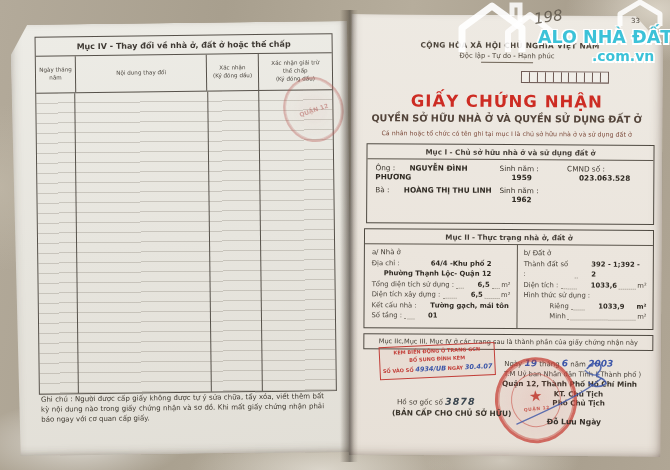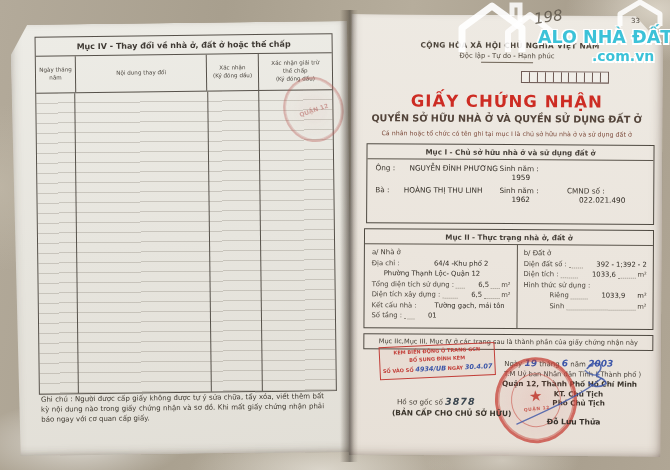--- a/index.html
+++ b/index.html
@@ -69,21 +69,21 @@
   .cert-subtitle{margin-top:2px;text-align:center;font-size:9.6px;font-weight:bold;color:#53443a;}
   .cert-intro{margin-top:6px;text-align:center;font-size:6.3px;color:#7c4a3a;}
   .sec{border:1.2px solid #4f4a42;}
   .sec1{margin:7px 8px 0 16px;height:78px;}
   .sec2{margin:5px 8px 0 14px;position:relative;}
   .sec-head{padding:3px 0 2px;text-align:center;font-size:7.2px;font-weight:bold;color:#453f38;border-bottom:1px solid #5a544b;}
   .owner-row{display:flex;padding:4px 8px 0 8px;font-size:7.3px;color:#3c362e;}
   .owner-name{width:46%;}
   .owner-birth{width:25%;}
   .owner-id{width:29%;}
-  .b{font-weight:normal;color:#2e2922;padding-left:12px;}
+  .b{font-weight:bold;color:#2e2922;padding-left:12px;}
   .sec2-cols{display:flex;}
   .col-house{width:53%;padding:3px 6px 6px 7px;}
   .col-land{width:47%;padding:3px 6px 6px 6px;border-left:1px solid #5a544b;}
   .ln{display:flex;align-items:flex-end;font-size:6.8px;color:#4a443b;line-height:1.55;}
   .ln .leader{flex:1;border-bottom:1px dotted #9a948a;margin:0 2px 1.5px;min-width:3px;}
   .ln .ctr{flex:1;text-align:center;}
   .heading-ab{font-size:6.9px;color:#3f3931;}
   .indent{padding-left:26px;}
   .note-box{margin:5px 8px 0 14px;border:1.2px solid #4f4a42;padding:3px 2px;text-align:center;font-size:6.6px;color:#443e35;}
   .date-line{margin-top:8px;text-align:right;padding-right:48px;font-size:7px;color:#4a443b;}
@@ -184,33 +184,33 @@
       <div class="sec-head">Mục I - Chủ sở hữu nhà ở và sử dụng đất ở</div>
       <div class="owner-row">
         <div class="owner-name">
           <span>Ông :</span>
           <span class="b">NGUYỄN ĐÌNH PHƯƠNG</span>
         </div>
         <div class="owner-birth">
           <span>Sinh năm :</span>
           <span class="b">1959</span>
         </div>
+        <div class="owner-id">
+          <span>CMND số :</span>
+          <span class="b">023.063.528</span>
+        </div>
       </div>
       <div class="owner-row">
         <div class="owner-name">
           <span>Bà :</span>
           <span class="b">HOÀNG THỊ THU LINH</span>
         </div>
         <div class="owner-birth">
           <span>Sinh năm :</span>
           <span class="b">1962</span>
-        </div>
-        <div class="owner-id">
-          <span>CMND số :</span>
-          <span class="b">022.021.490</span>
         </div>
       </div>
     </div>
 
     <div class="sec sec2">
       <div class="sec-head">Mục II - Thực trạng nhà ở, đất ở</div>
       <div class="sec2-cols">
         <div class="col-house">
           <div class="ln heading-ab">a/ Nhà ở</div>
           <div class="ln">
@@ -240,42 +240,42 @@
           </div>
           <div class="ln">
             <span>Số tầng :</span>
             <span class="leader" style="max-width:10px;"></span>
             <span class="b">01</span>
           </div>
         </div>
         <div class="col-land">
           <div class="ln heading-ab">b/ Đất ở</div>
           <div class="ln">
-            <span>Diện đất số :</span>
+            <span>Thành đất số :</span>
             <span class="leader"></span>
             <span class="b">392 - 1;392 - 2</span>
           </div>
           <div class="ln">
             <span>Diện tích :</span>
             <span class="leader"></span>
             <span class="b">1033,6</span>
             <span class="leader"></span>
             <span>m²</span>
           </div>
           <div class="ln">
             <span>Hình thức sử dụng :</span>
           </div>
           <div class="ln indent">
             <span>Riêng</span>
             <span class="leader"></span>
             <span class="b">1033,9</span>
             <span class="b">m²</span>
           </div>
           <div class="ln indent">
-            <span>Sinh</span>
+            <span>Minh</span>
             <span class="leader"></span>
             <span>m²</span>
           </div>
         </div>
       </div>
     </div>
 
     <div class="note-box">Mục IIc,Mục III, Mục IV ở các trang sau là thành phần của giấy chứng nhận này</div>
 
     <div class="date-line">
@@ -311,21 +311,21 @@
       <path d="M86 10 C 94 0, 105 6, 97 14 C 91 20, 104 17, 105 25 C 98 30, 90 28, 88 24" fill="none" stroke="#3b55a8" stroke-width="1.6" stroke-linecap="round" opacity="0.85"></path>
       <path d="M100 20 C 85 34, 52 50, 16 66" fill="none" stroke="#3b55a8" stroke-width="1.3" stroke-linecap="round" opacity="0.8"></path>
       <path d="M84 12 q 6 6 14 4" fill="none" stroke="#3b55a8" stroke-width="1.2" stroke-linecap="round" opacity="0.75"></path>
     </svg>
 
     <div class="dossier">
       <span>Hồ sơ gốc số</span>
       <span class="hw-dark">3878</span>
     </div>
     <div class="copy-note">(BẢN CẤP CHO CHỦ SỞ HỮU)</div>
-    <div class="signer">Đỗ Lưu Thửa</div>
+    <div class="signer">Đỗ Lưu Ngày</div>
   </div>
 
   <svg class="wm" style="left:450px;top:0;" width="104" height="52" viewBox="0 0 104 52">
     <path d="M12 52 L12 28 L42 6 L72 28 L72 52" fill="none" stroke="rgba(255,255,255,0.92)" stroke-width="7" stroke-linejoin="round"></path>
     <path d="M58 52 L58 32 L80 15 L102 32" fill="none" stroke="rgba(255,255,255,0.85)" stroke-width="6" stroke-linejoin="round"></path>
     <path d="M62 16 L62 5 L70 5 L70 22" fill="none" stroke="rgba(255,255,255,0.85)" stroke-width="5"></path>
   </svg>
   <svg class="wm" style="left:614px;top:0;" width="56" height="26" viewBox="0 0 56 26">
     <path d="M6 26 L6 14 L26 2 L46 14 L46 26" fill="none" stroke="rgba(255,255,255,0.88)" stroke-width="5" stroke-linejoin="round"></path>
   </svg>

